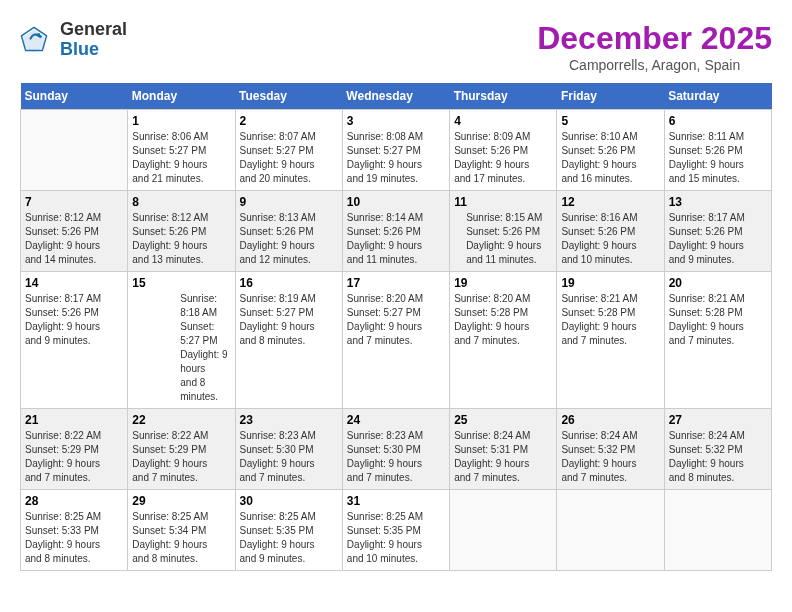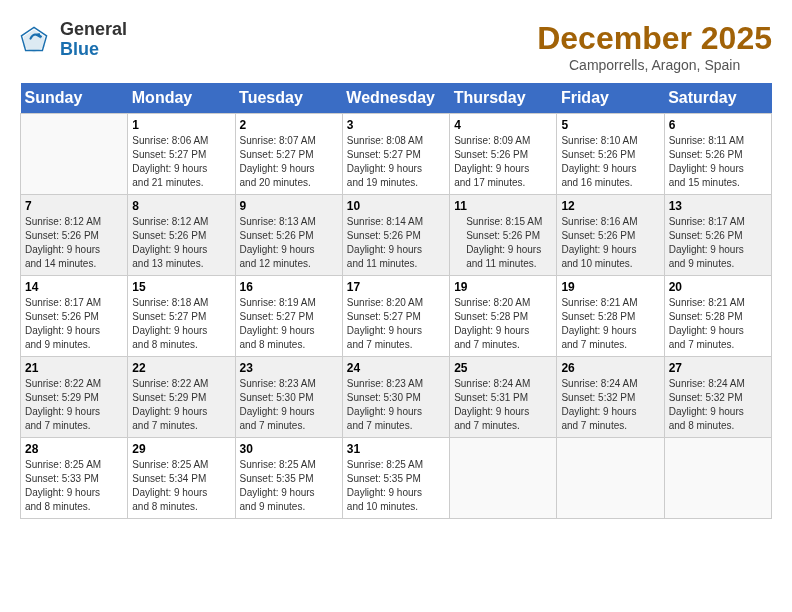--- a/index.html
+++ b/index.html
@@ -31,38 +31,38 @@
     .logo-icon {
       width: 28px;
       height: 28px;
     }
     .title-block {
       text-align: right;
     }
     .month-title {
       font-size: 32px;
       font-weight: bold;
-      color: #a16207;
+      color: #a21caf;
     }
     .location {
       font-size: 14px;
       color: #555;
       text-align: center;
     }
     .calendar {
       width: 100%;
       border-collapse: collapse;
       font-size: 11px;
     }
     .calendar thead th {
       background-color: #3a6dc5;
       color: #fff;
       padding: 6px 4px;
       text-align: left;
-      font-size: 16px;
+      font-size: 12px;
       font-weight: bold;
     }
     .calendar tbody td {
       border: 1px solid #ccc;
       vertical-align: top;
       padding: 4px;
       width: calc(100% / 7);
       height: 80px;
     }
     .day-number {
@@ -217,21 +217,21 @@
       <tr>
         <td>
           <span class="day-number">14</span>
           <div class="day-info" style="white-space: pre-line;">Sunrise: 8:17 AM
 Sunset: 5:26 PM
 Daylight: 9 hours
 and 9 minutes.</div>
         </td>
         <td>
           <span class="day-number">15</span>
-          <div class="day-info" style="white-space: pre-line;">Sunrise: 8:18 AM
+          <div class="day-info" style="white-space: pre-line; margin-left: 48px;">Sunrise: 8:18 AM
 Sunset: 5:27 PM
 Daylight: 9 hours
 and 8 minutes.</div>
         </td>
         <td>
           <span class="day-number">16</span>
           <div class="day-info" style="white-space: pre-line;">Sunrise: 8:19 AM
 Sunset: 5:27 PM
 Daylight: 9 hours
 and 8 minutes.</div>

